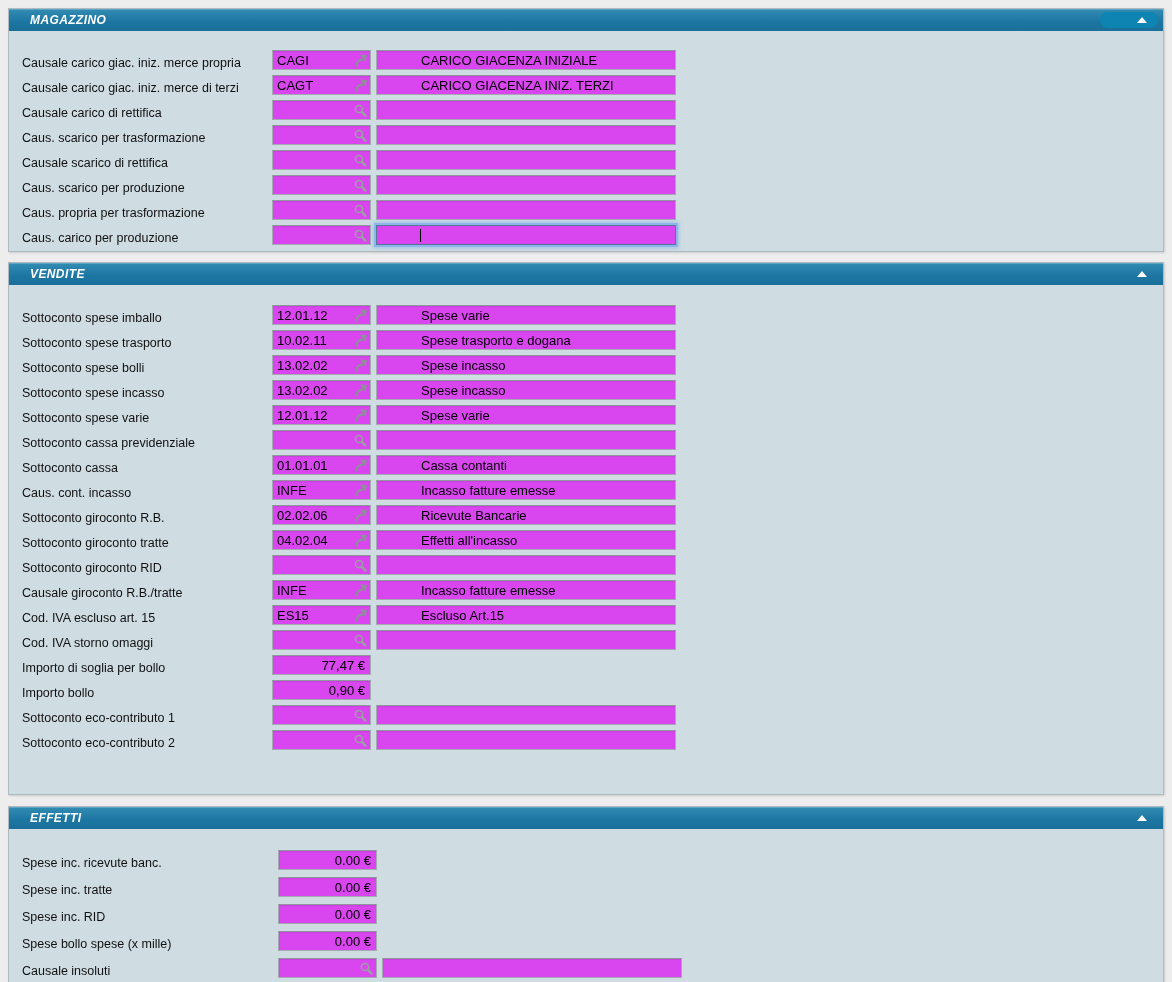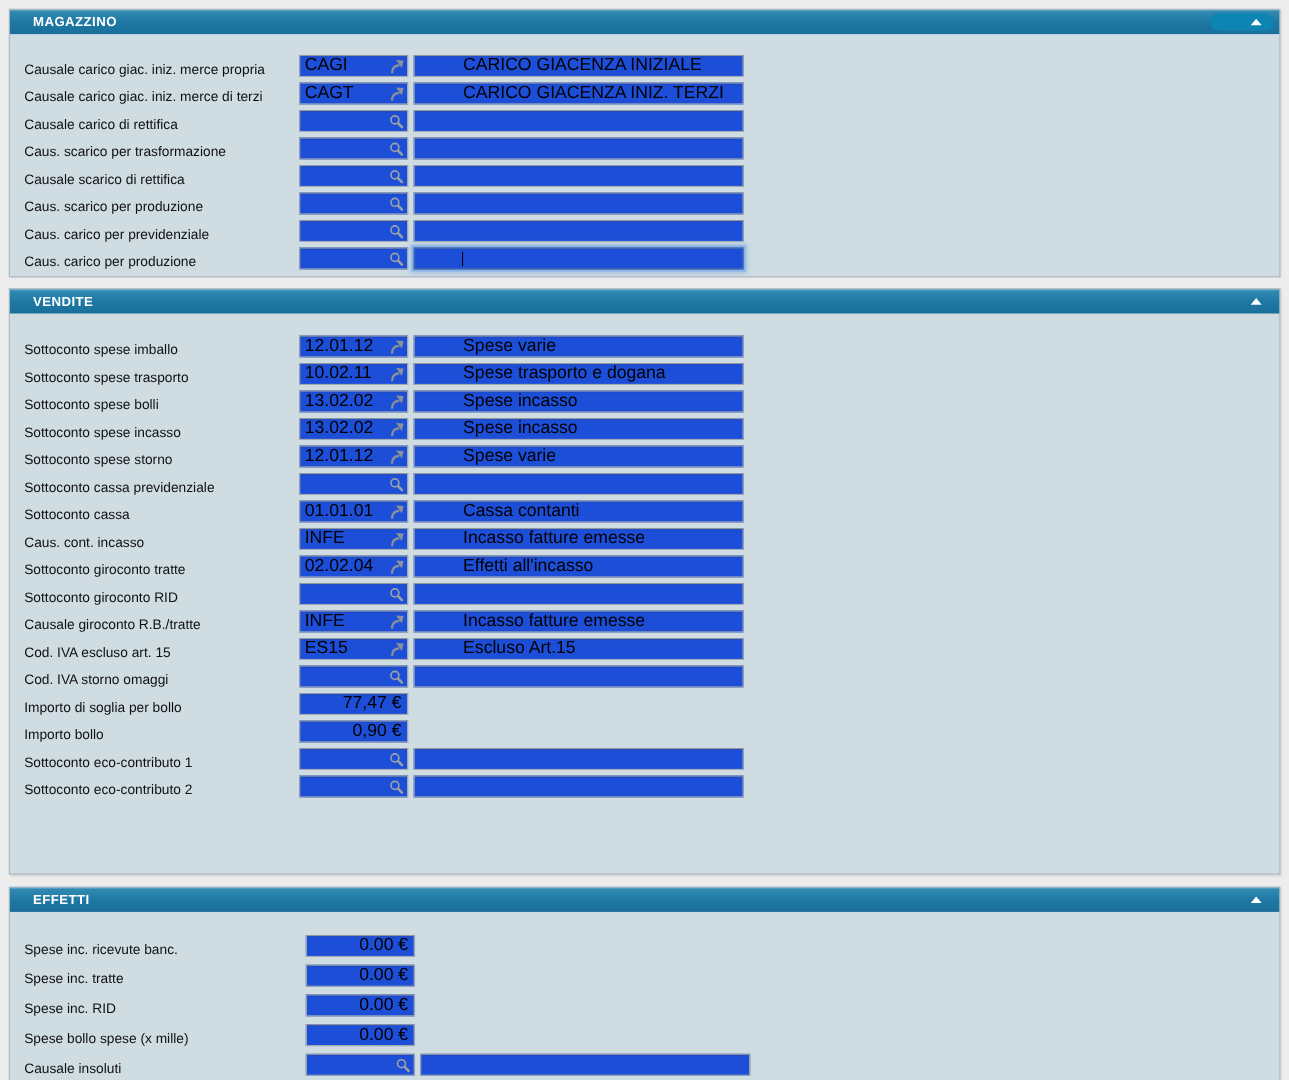--- a/index.html
+++ b/index.html
@@ -34,21 +34,21 @@
   .panel-effetti{height:184px;margin-top:11px;}
   .panel-header{
     height:22px;
     background:linear-gradient(180deg,var(--header-top) 0%,var(--header) 55%,#1a6f9a 100%);
     box-shadow:inset 0 1px 0 rgba(255,255,255,0.22);
     display:flex;align-items:center;
     position:relative;
   }
   .panel-title{
     color:#ffffff;font-size:12px;font-weight:bold;letter-spacing:0.4px;
-    padding-left:21px;line-height:22px;
+    padding-left:21px;line-height:22px;font-style:italic;
   }
   .collapse-pill{
     position:absolute;right:5px;top:3px;width:58px;height:16px;
     background:var(--pill);border-radius:8px;
   }
   .collapse-btn{
     position:absolute;right:11px;top:0;height:22px;width:20px;
     background:transparent;border:none;cursor:pointer;
     display:flex;align-items:center;justify-content:center;
   }
@@ -63,26 +63,26 @@
   .panel-effetti .panel-body{padding-top:14px;}
   .row{height:25px;display:flex;align-items:flex-end;}
   .panel-effetti .row{height:27px;}
   .row-label{
     width:250px;flex:0 0 250px;
     font-size:12.5px;color:var(--label-text);
     white-space:nowrap;overflow:hidden;
   }
   .panel-effetti .row-label{width:256px;flex:0 0 256px;}
   .code-box,.desc-box{
-    height:20px;background:#1d4ed8;
+    height:20px;background:#d946ef;
     border:1px solid var(--input-border);
     border-top-color:var(--input-border-top);
     box-shadow:inset 0 1px 1px rgba(0,0,0,0.08);
     display:flex;align-items:center;
-    font-size:16px;color:#000;
+    font-size:13px;color:#000;
     position:relative;
   }
   .code-box{width:99px;flex:0 0 99px;}
   .code-text{padding-left:4px;flex:1 1 auto;white-space:nowrap;overflow:hidden;}
   .row.currency .code-text{text-align:right;padding-right:5px;}
   .lookup-icon{
     position:absolute;right:2px;top:2px;width:15px;height:15px;
     display:flex;align-items:center;justify-content:center;cursor:pointer;
   }
   .desc-box{width:300px;flex:0 0 300px;margin-left:5px;padding-left:40px;}
@@ -206,21 +206,21 @@
               </svg>
             </span>
       </div>
       <div class="desc-box">
 
         <span class="desc-text"></span>
       </div>
     </div>
 
     <div class="row">
-      <label class="row-label">Caus. carico per previdenziale</label>
+      <label class="row-label">Caus. propria per trasformazione</label>
       <div class="code-box">
         <span class="code-text"></span>
         <span class="lookup-icon">
               <svg width="15" height="15" viewBox="0 0 15 15">
                 <circle cx="6" cy="6" r="3.6" fill="none" stroke="#9aa0a4" stroke-width="1.5"></circle>
                 <line x1="8.9" y1="8.9" x2="12.4" y2="12.6" stroke="#9aa0a4" stroke-width="2.4" stroke-linecap="round"></line>
               </svg>
             </span>
       </div>
       <div class="desc-box">
@@ -319,21 +319,21 @@
               </svg>
             </span>
       </div>
       <div class="desc-box">
 
         <span class="desc-text">Spese incasso</span>
       </div>
     </div>
 
     <div class="row">
-      <label class="row-label">Sottoconto spese storno</label>
+      <label class="row-label">Sottoconto spese varie</label>
       <div class="code-box">
         <span class="code-text">12.01.12</span>
         <span class="lookup-icon">
               <svg width="15" height="15" viewBox="0 0 15 15">
                 <path d="M3.4 13.6 C3.4 8.2 5.6 6.4 10 6.4" fill="none" stroke="#8b9196" stroke-width="2"></path>
                 <polygon points="7.0,1.6 13.9,2.1 12.3,8.8" fill="#8b9196"></polygon>
               </svg>
             </span>
       </div>
       <div class="desc-box">
@@ -386,25 +386,41 @@
                 <polygon points="7.0,1.6 13.9,2.1 12.3,8.8" fill="#8b9196"></polygon>
               </svg>
             </span>
       </div>
       <div class="desc-box">
 
         <span class="desc-text">Incasso fatture emesse</span>
       </div>
     </div>
 
+    <div class="row">
+      <label class="row-label">Sottoconto giroconto R.B.</label>
+      <div class="code-box">
+        <span class="code-text">02.02.06</span>
+        <span class="lookup-icon">
+              <svg width="15" height="15" viewBox="0 0 15 15">
+                <path d="M3.4 13.6 C3.4 8.2 5.6 6.4 10 6.4" fill="none" stroke="#8b9196" stroke-width="2"></path>
+                <polygon points="7.0,1.6 13.9,2.1 12.3,8.8" fill="#8b9196"></polygon>
+              </svg>
+            </span>
+      </div>
+      <div class="desc-box">
+
+        <span class="desc-text">Ricevute Bancarie</span>
+      </div>
+    </div>
 
     <div class="row">
       <label class="row-label">Sottoconto giroconto tratte</label>
       <div class="code-box">
-        <span class="code-text">02.02.04</span>
+        <span class="code-text">04.02.04</span>
         <span class="lookup-icon">
               <svg width="15" height="15" viewBox="0 0 15 15">
                 <path d="M3.4 13.6 C3.4 8.2 5.6 6.4 10 6.4" fill="none" stroke="#8b9196" stroke-width="2"></path>
                 <polygon points="7.0,1.6 13.9,2.1 12.3,8.8" fill="#8b9196"></polygon>
               </svg>
             </span>
       </div>
       <div class="desc-box">
 
         <span class="desc-text">Effetti all'incasso</span>

